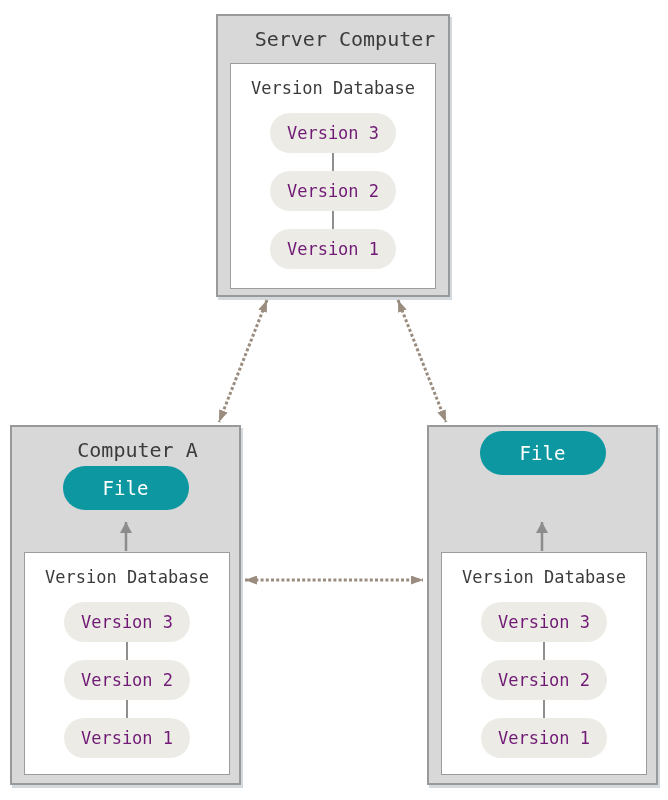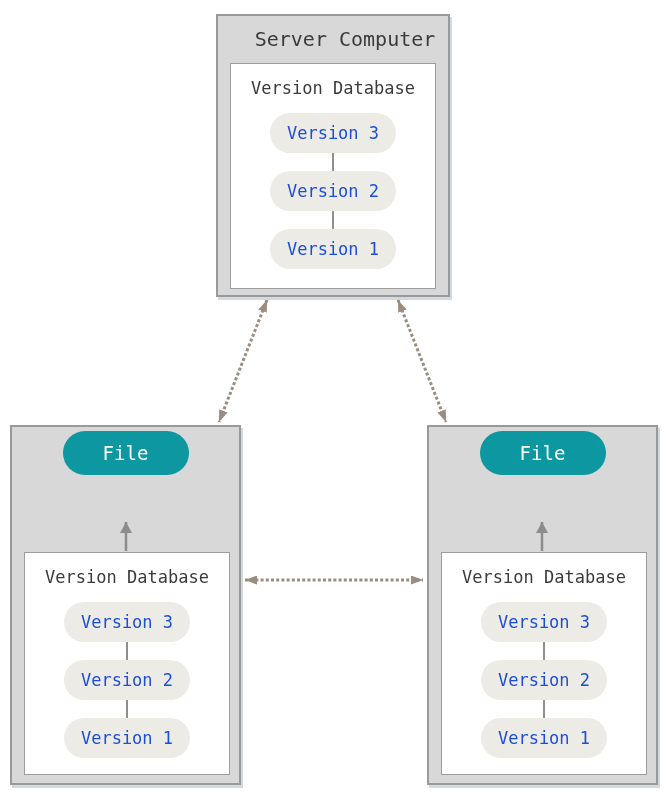--- a/index.html
+++ b/index.html
@@ -45,21 +45,21 @@
   .pill-stack {
     margin-top: 14px;
     display: flex;
     flex-direction: column;
     align-items: center;
   }
   .vpill {
     width: 126px; height: 40px;
     border-radius: 20px;
     background: #ecebe6;
-    color: #1d4ed8;
+    color: #701a75;
     font-size: 17px;
     display: flex; align-items: center; justify-content: center;
     white-space: nowrap;
   }
   .vconnect {
     width: 2px; height: 18px;
     background: #8f8f8f;
   }
   .file-pill {
     width: 126px; height: 44px;
@@ -89,20 +89,21 @@
       <div class="vpill">Version 3</div>
       <div class="vconnect"></div>
       <div class="vpill">Version 2</div>
       <div class="vconnect"></div>
       <div class="vpill">Version 1</div>
     </div>
   </div>
 </div>
 
 <div class="node" style="left:10px; top:425px; width:231px; height:360px;">
+  <div class="node-title">Computer A</div>
   <div class="file-pill">File</div>
   <div class="panel computer-panel">
     <div class="panel-label">Version Database</div>
     <div class="pill-stack">
       <div class="vpill">Version 3</div>
       <div class="vconnect"></div>
       <div class="vpill">Version 2</div>
       <div class="vconnect"></div>
       <div class="vpill">Version 1</div>
     </div>

